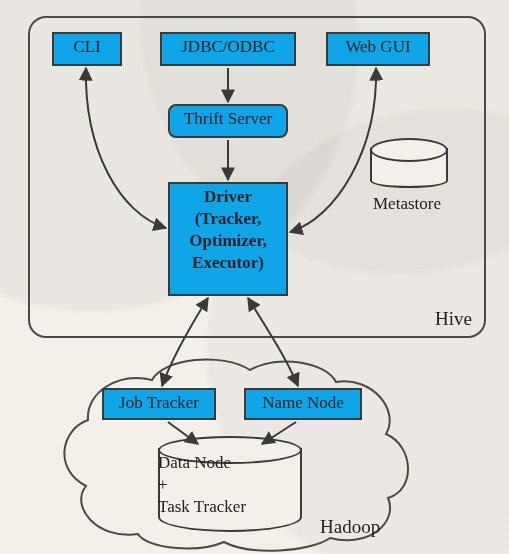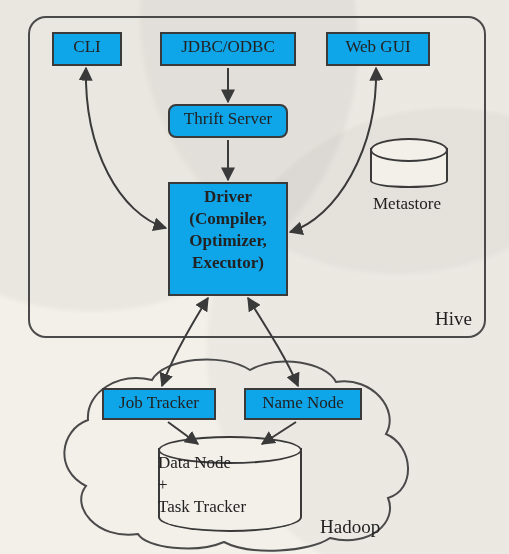--- a/index.html
+++ b/index.html
@@ -149,21 +149,21 @@
   </div>
 <div id="webgui" class="box">
     <span>Web GUI</span>
   </div>
 <div id="thrift" class="box">
     <span>Thrift Server</span>
   </div>
 <div id="driver" class="box">
   <div>
     <span class="dln">Driver</span>
-    <span class="dln">(Compiler,</span>
+    <span class="dln">(Tracker,</span>
     <span class="dln">Optimizer,</span>
     <span class="dln">Executor)</span>
   </div>
 </div>
 
 <div id="metastore" class="cyl"></div>
 <div class="meta-label">Metastore</div>
 
 <div id="jobtracker" class="box">
     <span>Job Tracker</span>

